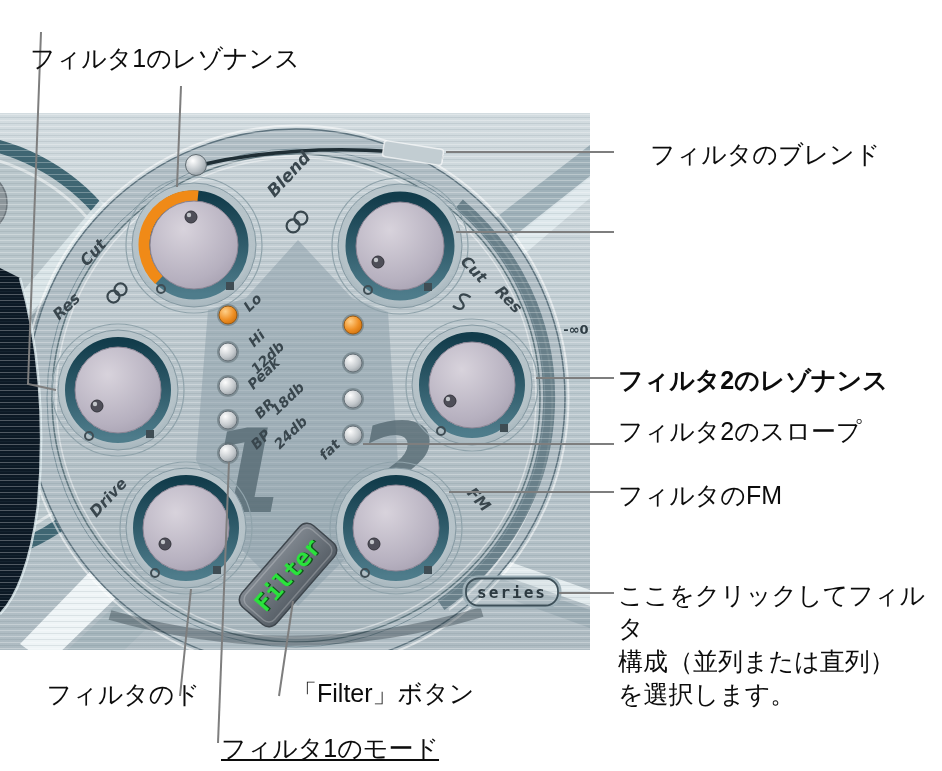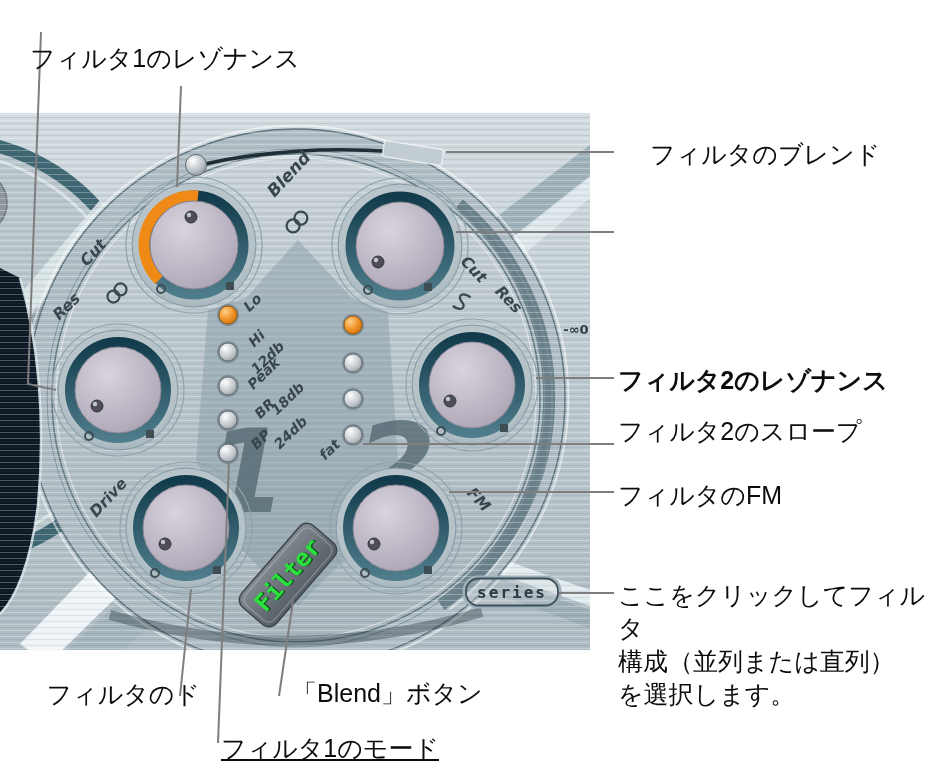--- a/index.html
+++ b/index.html
@@ -282,16 +282,16 @@
 <div class="anno-block" style="left:618px;top:579px;width:330px;">
   <div>ここをクリックしてフィルタ</div>
   <div>構成（並列または直列）</div>
   <div>を選択します。</div>
 </div>
 
 <div class="anno-block right-align" style="left:24px;top:677px;width:156px;line-height:35px;">
   <div>フィルタのド</div>
 </div>
 
-<div class="anno" style="left:292px;top:678px;">「Blend」ボタン</div>
+<div class="anno" style="left:292px;top:678px;">「Filter」ボタン</div>
 <div class="anno" style="left:221px;top:733px;text-decoration:underline;">フィルタ1のモード</div>
 
 </div>
 
 </body></html>

